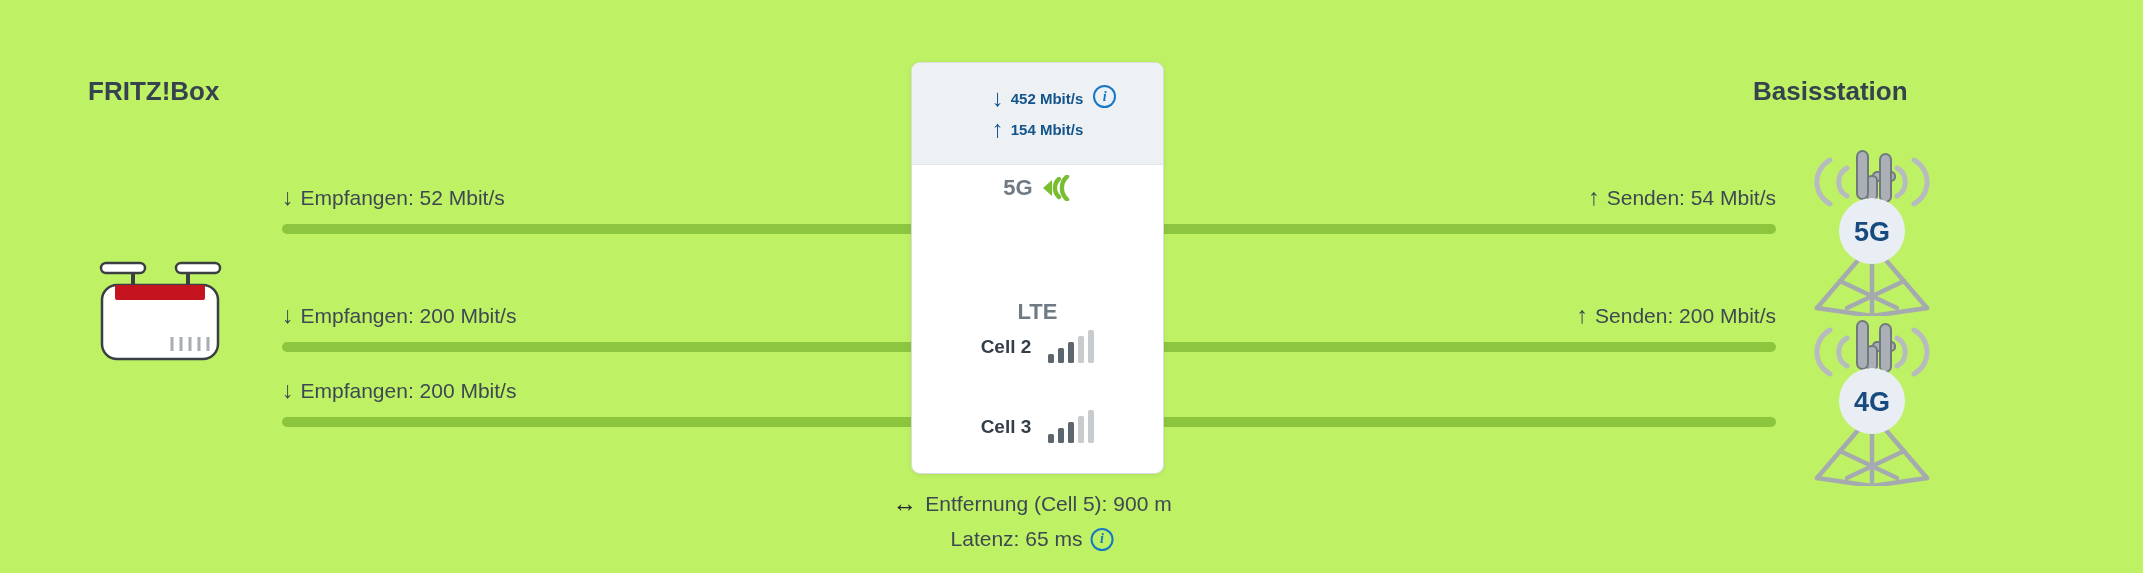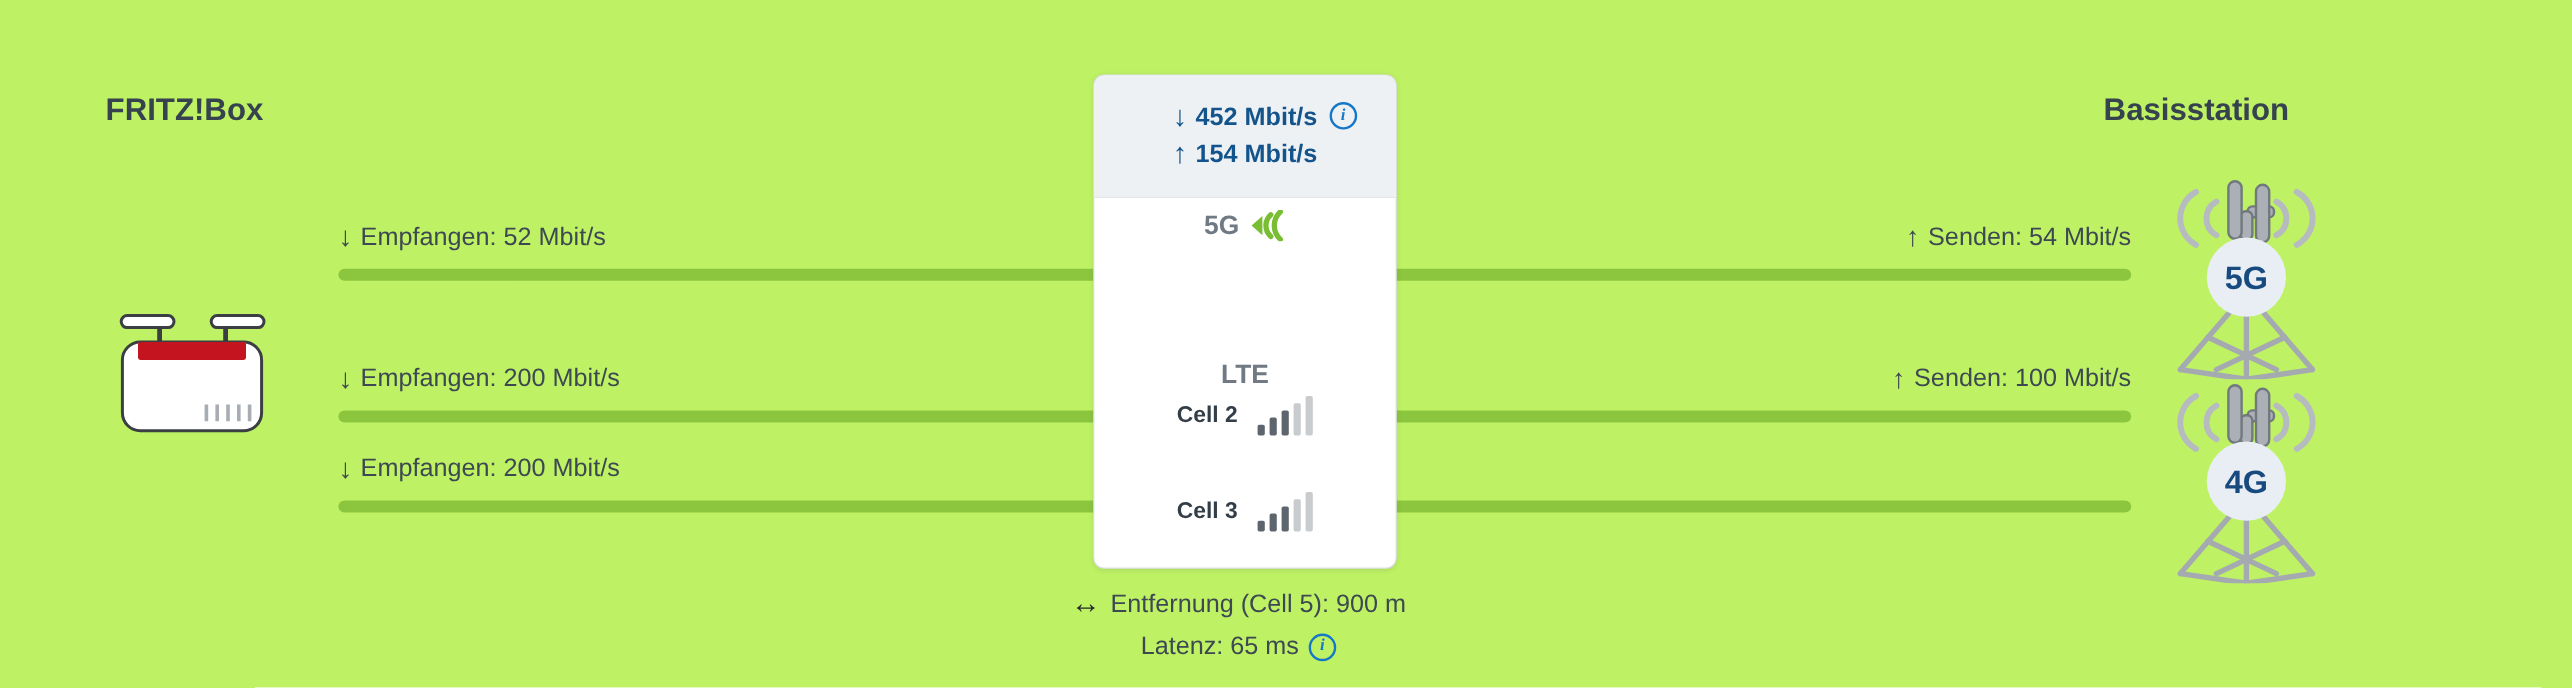--- a/index.html
+++ b/index.html
@@ -26,21 +26,21 @@
     border:1px solid #d9dde0;border-radius:9px;z-index:5;
     box-shadow:0 1px 4px rgba(40,50,60,.10);
   }
   .card-header{
     position:absolute;left:0;right:0;top:0;height:101px;background:#eef1f4;
     border-radius:8px 8px 0 0;border-bottom:1px solid #e2e6e9;
     display:flex;flex-direction:column;align-items:center;justify-content:center;gap:3px;
   }
   .rate-row{position:relative;display:flex;align-items:center;}
   .rate-row .arrow{font-size:24px;font-weight:700;color:#14548c;margin-right:7px;}
-  .rate-row .value{font-size:21px;font-weight:700;color:#14548c;white-space:nowrap;}
+  .rate-row .value{font-size:15px;font-weight:700;color:#14548c;white-space:nowrap;}
   .info{
     display:inline-flex;align-items:center;justify-content:center;
     width:19px;height:19px;border:2px solid #1577c8;border-radius:50%;
     color:#1577c8;font-family:"Liberation Serif",serif;font-weight:700;font-style:italic;
     font-size:14px;line-height:1;flex:none;cursor:pointer;background:#fff0;
   }
   .rate-row .info{position:absolute;right:-33px;top:1px;}
   .card-row{
     position:absolute;left:0;right:0;display:flex;align-items:center;justify-content:center;
   }
@@ -104,21 +104,21 @@
   <div class="link-label" style="right:367px;top:184px;">
     <span class="arrow">↑</span>
     <span>Senden: 54 Mbit/s</span>
   </div>
   <div class="link-label" style="left:282px;top:302px;">
     <span class="arrow">↓</span>
     <span>Empfangen: 200 Mbit/s</span>
   </div>
   <div class="link-label" style="right:367px;top:302px;">
     <span class="arrow">↑</span>
-    <span>Senden: 100 Mbit/s</span>
+    <span>Senden: 200 Mbit/s</span>
   </div>
   <div class="link-label" style="left:282px;top:377px;">
     <span class="arrow">↓</span>
     <span>Empfangen: 200 Mbit/s</span>
   </div>
 
   <div class="card">
     <div class="card-header">
       <div class="rate-row">
         <span class="arrow">↓</span>

